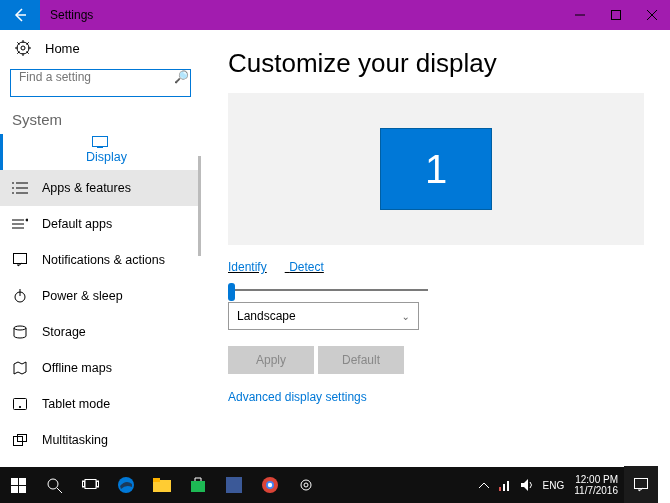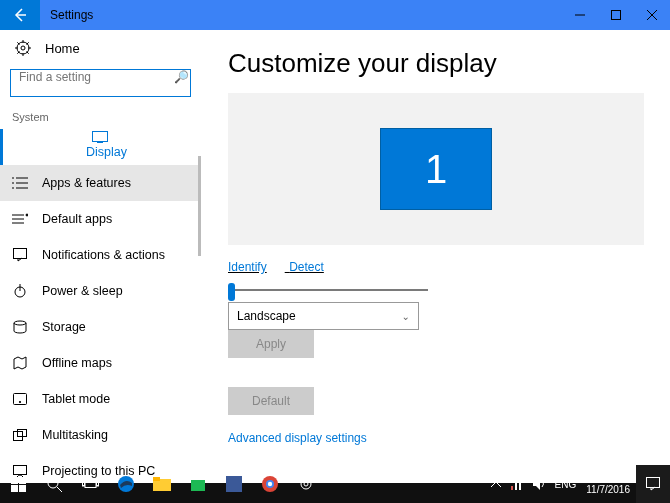--- a/index.html
+++ b/index.html
@@ -1,53 +1,53 @@
 <!DOCTYPE html>
 <html><head>
 <meta charset="utf-8">
 <style>
 * { box-sizing: border-box; margin: 0; padding: 0; font-family: "Segoe UI", sans-serif; }
 body { width: 670px; height: 503px; background: #fff; overflow: hidden; position: relative; }
-.titlebar { height: 30px; display: flex; align-items: center; background: #3b82f6; }
+.titlebar { height: 30px; display: flex; align-items: center; background: #a21caf; }
 .back-btn { width: 40px; height: 30px; background: #0078d7; display: flex; align-items: center; justify-content: center; color: #fff; font-size: 16px; }
 .title { font-size: 12px; margin-left: 10px; color: #000; }
 .winbtns { margin-left: auto; display: flex; }
 .winbtn { width: 36px; height: 30px; display: flex; align-items: center; justify-content: center; font-size: 11px; color: #000; }
 .content { display: flex; height: 435px; }
 .sidebar { width: 202px; border-right: 1px solid transparent; position: relative; }
 .home-row { display: flex; align-items: center; height: 36px; padding-left: 15px; }
 .home-icon { width: 16px; height: 16px; margin-right: 14px; }
 .home-label { font-size: 13px; }
 .searchbox { margin: 3px 10px 8px 10px; height: 28px; border: 1px solid #0078d7; display: flex; align-items: flex-start; padding: 0 8px; }
 .searchbox input { border: none; outline: none; flex: 1; font-size: 12px; color: #666; }
 .search-icon { font-size: 12px; color: #666; transform: scaleX(-1); }
-.section-label { font-size: 11px; color: #666; padding: 6px 0 6px 12px; }
+.section-label { font-size: 15px; color: #666; padding: 6px 0 6px 12px; }
 .nav-item { display: flex; align-items: center; height: 36px; padding-left: 12px; font-size: 12.5px; cursor: default; position: relative; }
 .nav-item.selected { color: #0078d7; flex-direction: column; }
 .nav-item.selected::before { content:""; position:absolute; left:0; top:0; bottom:0; width:3px; background:#0078d7; }
 .nav-item.hover { background: #e6e6e6; }
 .nav-icon { width: 16px; height: 16px; margin-right: 14px; display: inline-flex; align-items: center; justify-content: center; }
 .scroll-ind { position: absolute; right: 0; top: 126px; width: 3px; height: 100px; background: #bbb; }
 .main { flex: 1; padding: 18px 26px 0 26px; position: relative; overflow: hidden; }
 .page-title { font-size: 26px; font-weight: 400; margin-bottom: 14px; }
 .display-preview { height: 152px; background: #f2f2f2; display: flex; align-items: center; justify-content: center; }
 .monitor { width: 112px; height: 82px; background: #0078d7; border: 1px solid #005fa3; display: flex; align-items: center; justify-content: center; color: #fff; font-size: 40px; font-weight: 300; }
 .links { margin-top: 12px; text-decoration: underline; }
 .link { color: #0078d7; font-size: 12px; margin-right: 18px; }
 .slider-label { font-size: 12px; margin-top: 18px; }
 .slider-wrap { margin-top: 8px; position: relative; width: 200px; height: 14px; }
 .slider-track { position: absolute; top: 6px; left: 0; width: 200px; height: 2px; background: #7a7a7a; }
 .slider-thumb { position: absolute; top: 0; left: 0; width: 7px; height: 18px; background: #0078d7; border-radius: 3px; }
 .orient-label { font-size: 12px; margin-top: 14px; }
 .select { margin-top: 5px; width: 191px; height: 28px; border: 1px solid #999; display: flex; align-items: center; padding: 0 8px; font-size: 12px; justify-content: space-between; }
 .chev { font-size: 10px; color: #666; }
-.btn-row { display: flex; gap: 29px; flex-direction: column; }
+.btn-row { margin-top: 16px; display: flex; gap: 4px; }
 .btn { width: 86px; height: 28px; background: #ccc; color: #888; font-size: 12px; display: flex; align-items: center; justify-content: center; }
 .adv-link { color: #0078d7; font-size: 12px; margin-top: 16px; display: block; }
-.taskbar { position: absolute; bottom: 0; left: 0; right: 0; height: 20px; background: #101010; display: flex; align-items: flex-end; color: #fff; }
+.taskbar { position: absolute; bottom: 0; left: 0; right: 12px; height: 36px; background: #101010; display: flex; align-items: center; color: #fff; }
 .tb-item { width: 36px; height: 38px; display: flex; align-items: center; justify-content: center; font-size: 16px; }
 .tb-right { margin-left: auto; display: flex; align-items: center; height: 38px; }
 .tb-txt { font-size: 10px; padding: 0 4px; }
 .tb-clock { font-size: 10px; line-height: 1.1; text-align: right; padding: 0 6px; }
 .tb-notif { width: 34px; height: 38px; display: flex; align-items: center; justify-content: center; background: #1b1b1b; }
 svg { display: block; }
 </style>
 </head>
 <body>
 

